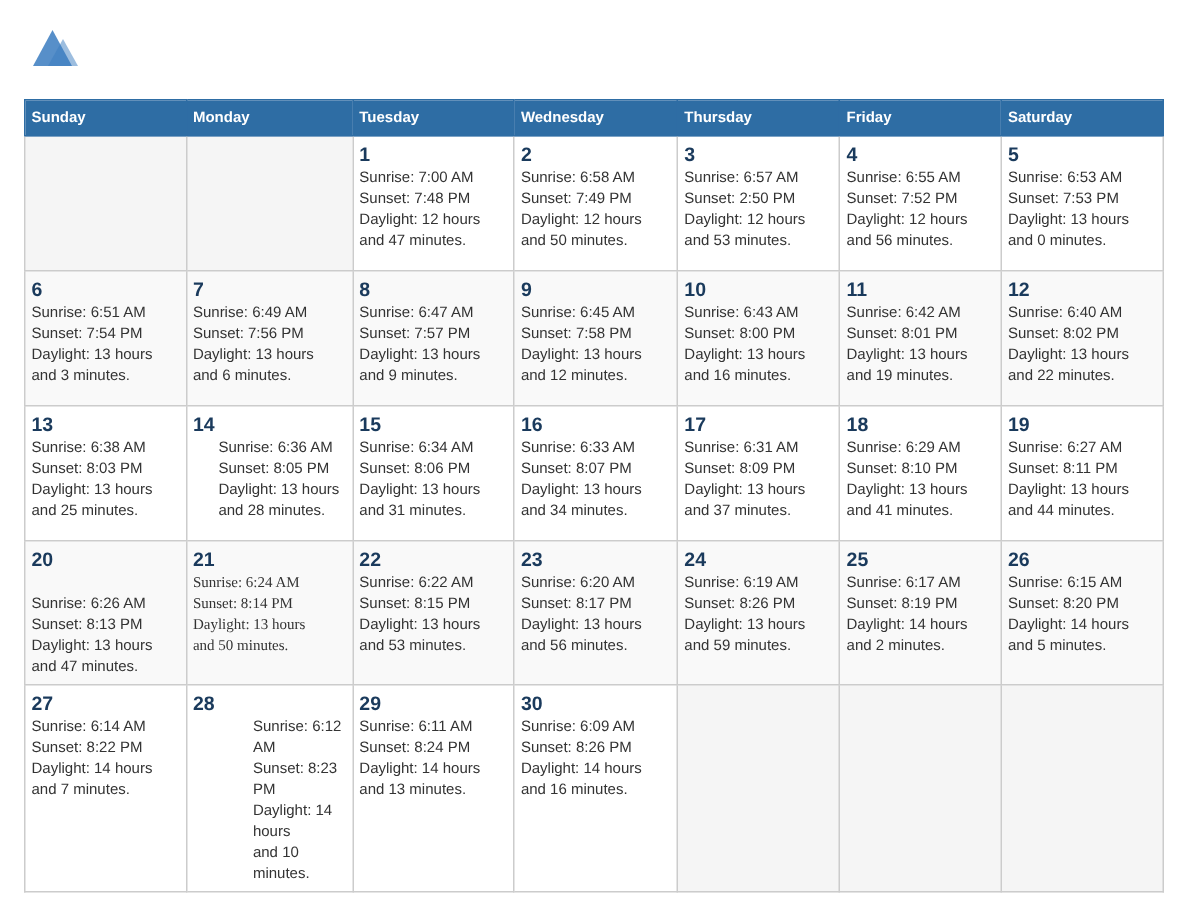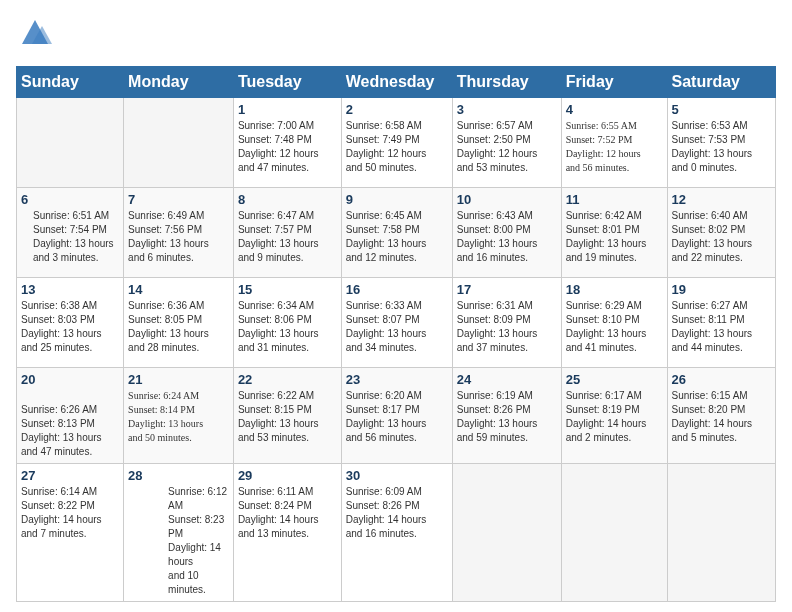--- a/index.html
+++ b/index.html
@@ -33,21 +33,21 @@
     table {
       width: 100%;
       border-collapse: collapse;
       font-size: 11px;
     }
     thead tr th {
       background: #2e6da4;
       color: #fff;
       padding: 6px 4px;
       text-align: left;
-      font-size: 16px;
+      font-size: 10px;
       font-weight: bold;
       border: 1px solid #2e6da4;
     }
     tbody tr td {
       border: 1px solid #ccc;
       vertical-align: top;
       padding: 4px;
       width: 113px;
       height: 90px;
       background: #fff;
@@ -156,37 +156,37 @@
         </td>
         <td>
           <div class="day-num">3</div>
           <div class="day-info" style="white-space: pre-line;">Sunrise: 6:57 AM
 Sunset: 2:50 PM
 Daylight: 12 hours
 and 53 minutes.</div>
         </td>
         <td>
           <div class="day-num">4</div>
-          <div class="day-info" style="white-space: pre-line; font-family: Liberation Serif, serif;">Sunrise: 6:55 AM
+          <div class="day-info" style="white-space: pre-line;">Sunrise: 6:55 AM
 Sunset: 7:52 PM
 Daylight: 12 hours
 and 56 minutes.</div>
         </td>
         <td>
           <div class="day-num">5</div>
           <div class="day-info" style="white-space: pre-line;">Sunrise: 6:53 AM
 Sunset: 7:53 PM
 Daylight: 13 hours
 and 0 minutes.</div>
         </td>
       </tr>
       <tr>
         <td>
           <div class="day-num">6</div>
-          <div class="day-info" style="white-space: pre-line; margin-left: 12px;">Sunrise: 6:51 AM
+          <div class="day-info" style="white-space: pre-line;">Sunrise: 6:51 AM
 Sunset: 7:54 PM
 Daylight: 13 hours
 and 3 minutes.</div>
         </td>
         <td>
           <div class="day-num">7</div>
           <div class="day-info" style="white-space: pre-line;">Sunrise: 6:49 AM
 Sunset: 7:56 PM
 Daylight: 13 hours
 and 6 minutes.</div>
@@ -230,21 +230,21 @@
       <tr>
         <td>
           <div class="day-num">13</div>
           <div class="day-info" style="white-space: pre-line;">Sunrise: 6:38 AM
 Sunset: 8:03 PM
 Daylight: 13 hours
 and 25 minutes.</div>
         </td>
         <td>
           <div class="day-num">14</div>
-          <div class="day-info" style="white-space: pre-line;">Sunrise: 6:36 AM
+          <div class="day-info" style="white-space: pre-line; margin-left: 17px;">Sunrise: 6:36 AM
 Sunset: 8:05 PM
 Daylight: 13 hours
 and 28 minutes.</div>
         </td>
         <td>
           <div class="day-num">15</div>
           <div class="day-info" style="white-space: pre-line;">Sunrise: 6:34 AM
 Sunset: 8:06 PM
 Daylight: 13 hours
 and 31 minutes.</div>

